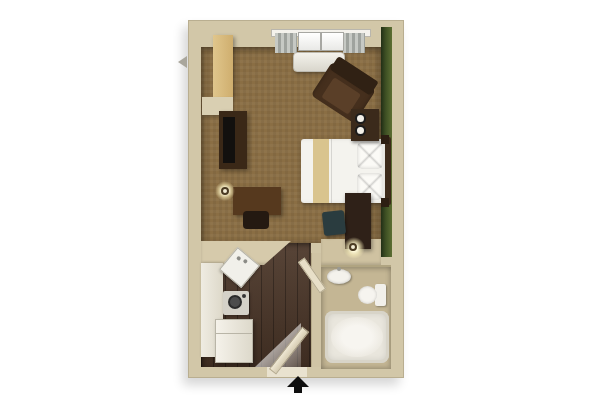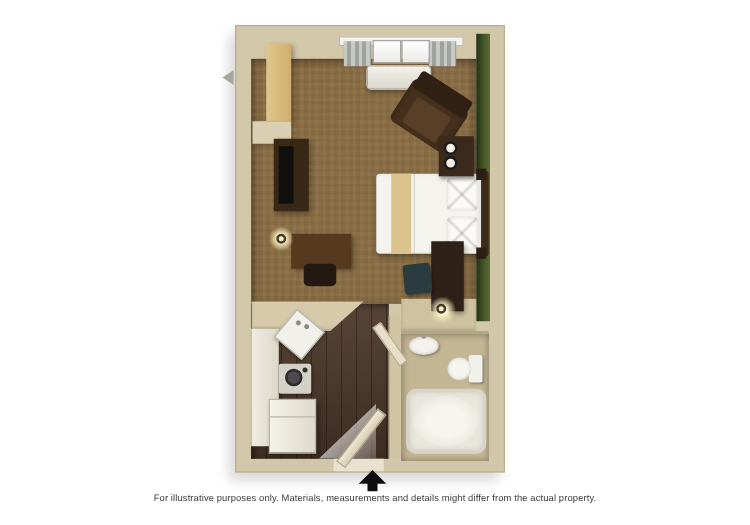--- a/index.html
+++ b/index.html
@@ -192,14 +192,13 @@
     <div class="tub"></div>
   </div>
 
   <div class="wall-notch"></div>
 
   <div class="entrance-arrow">
     <div class="arrow-head"></div>
     <div class="arrow-stem"></div>
   </div>
 
-  <div class="disclaimer">For illustrative purposes only.  Materials, measurements and details might differ from the actual property.</div>
 </div>
 
 </body></html>

